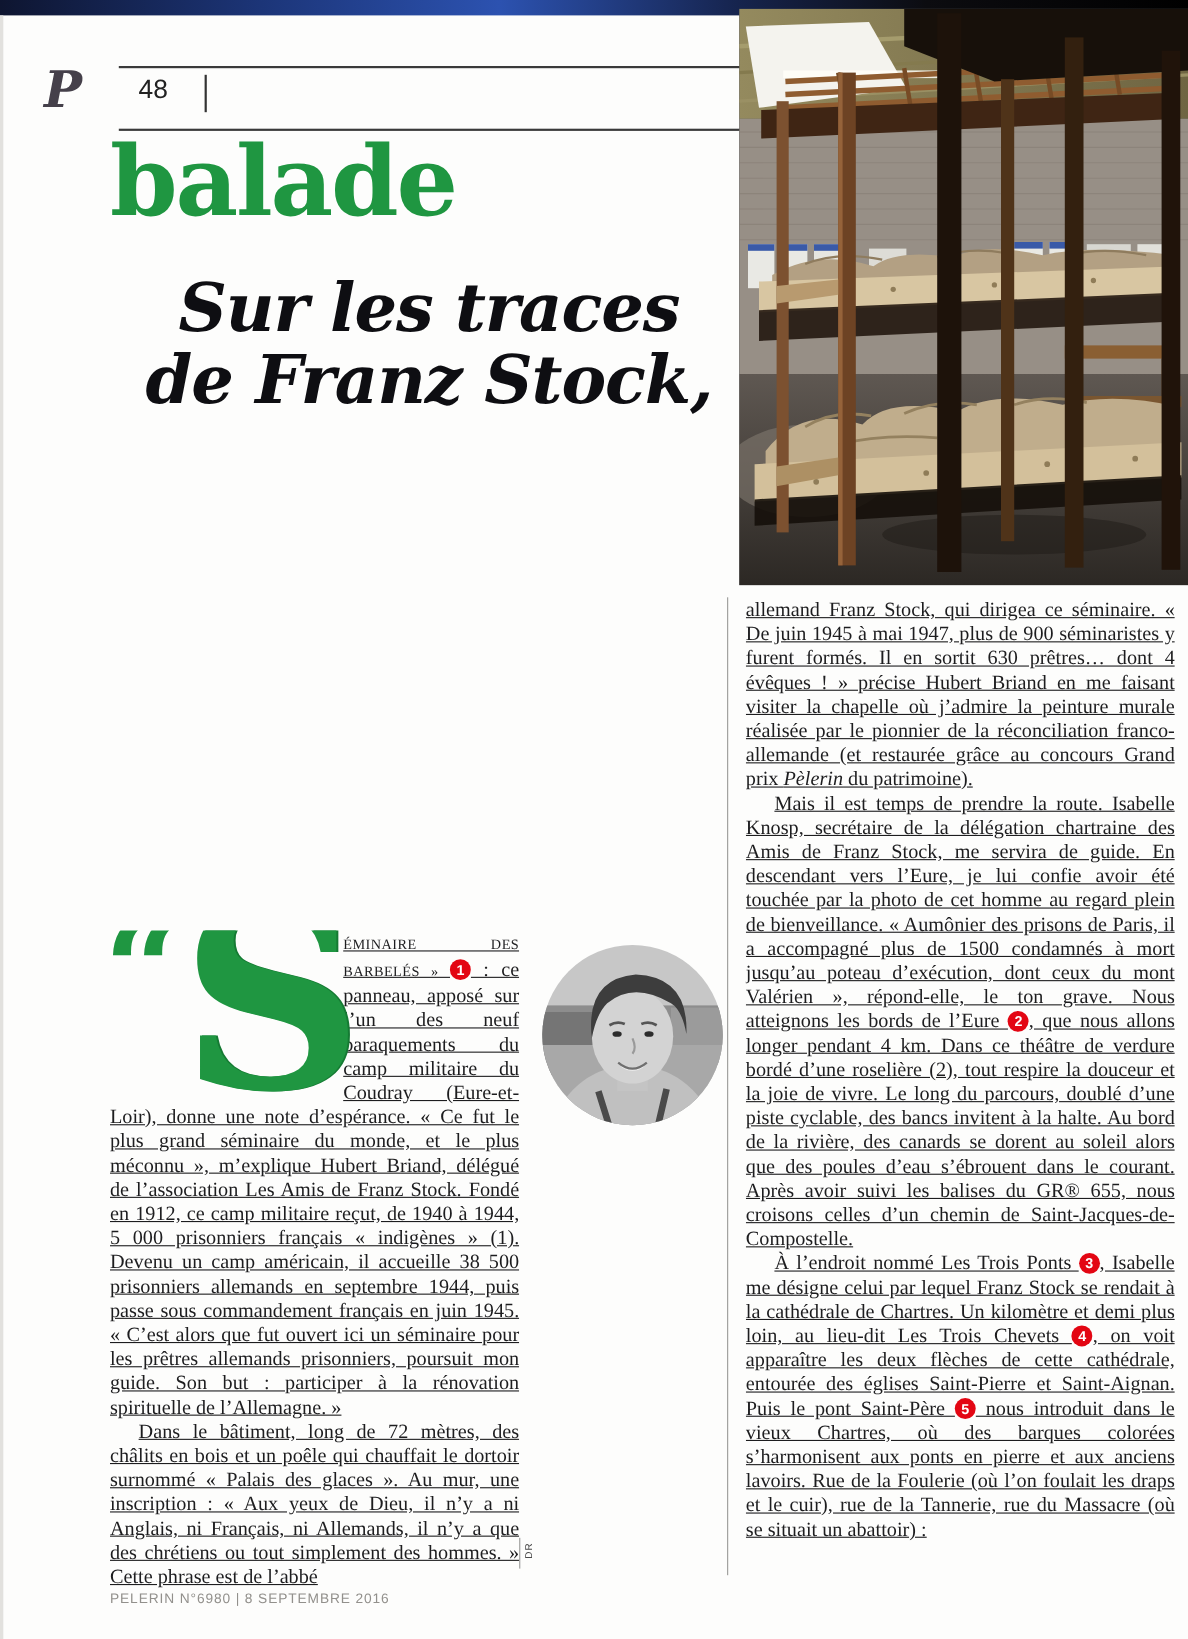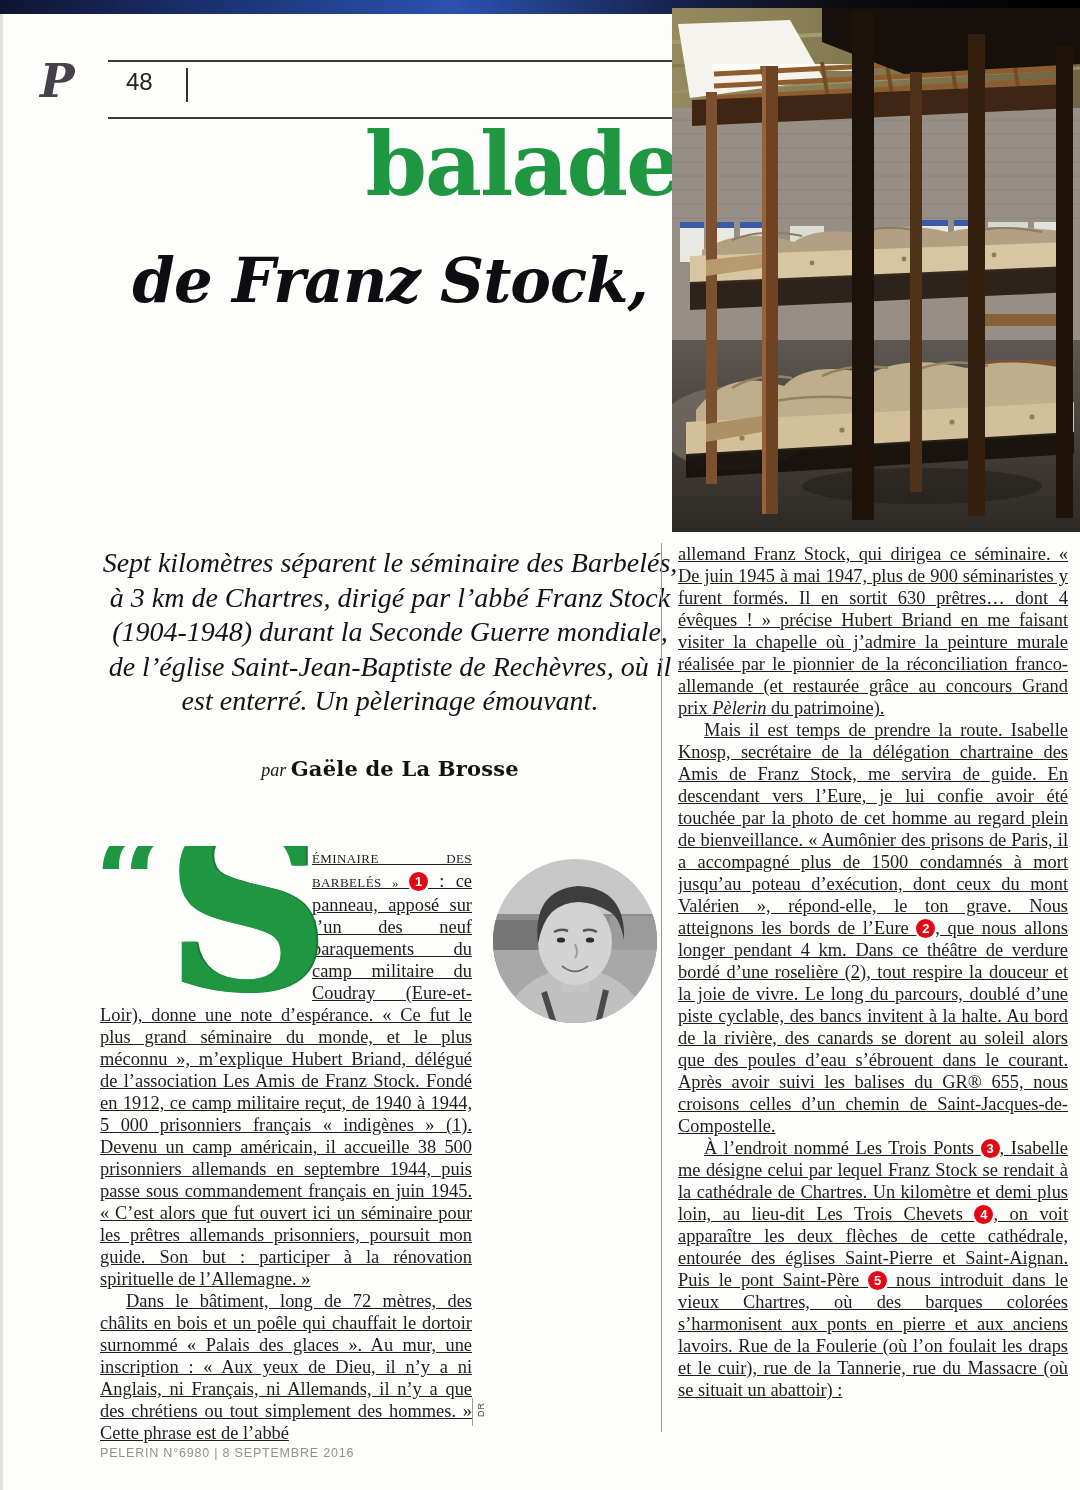--- a/index.html
+++ b/index.html
@@ -8,21 +8,21 @@
   .top-edge{position:absolute;left:0;top:0;width:1080px;height:14px;
     background:linear-gradient(90deg,#0e1530 0%,#1c3578 22%,#2c52b0 42%,#16244e 62%,#0c0c10 78%,#000 100%);}
   .left-edge{position:absolute;left:0;top:14px;width:3px;height:1476px;background:#e2e1de;}
   
   .logo-p{position:absolute;left:40px;top:58px;font:bold italic 46px/1 "DejaVu Serif",serif;color:#45404a;}
   .rule{position:absolute;background:#3a3a3a;height:2px;}
   .rule1{left:108px;top:60px;width:565px;}
   .rule2{left:108px;top:117px;width:565px;}
   .page-num{position:absolute;left:126px;top:70px;font:24px/1 "Liberation Sans",sans-serif;color:#222;text-align:center;}
   .page-num-tick{position:absolute;left:186px;top:68px;width:2px;height:34px;background:#333;}
-  .section-title{position:absolute;left:100px;top:118px;width:580px;text-align:right;
+  .section-title{position:absolute;left:100px;top:118px;width:580px;text-align:left;
     font:bold 88px/1.05 "DejaVu Serif",serif;color:#1f9641;letter-spacing:-2px;}
   
   .headline{position:absolute;left:88px;top:248px;width:604px;text-align:center;
     font:bold italic 61px/65px "DejaVu Serif",serif;color:#0e0e12;letter-spacing:-1px;}
   
   .intro{position:absolute;left:100px;top:546px;width:580px;text-align:center;
     font:italic 28px/34.5px "Liberation Serif",serif;color:#141416;}
   .byline{position:absolute;left:100px;top:758px;width:580px;text-align:center;}
   .byline .pre{font:italic 18px/22px "Liberation Serif",serif;color:#1a1a1a;}
   .byline .author{font:bold 21px/22px "DejaVu Serif",serif;color:#121212;letter-spacing:.2px;}
@@ -64,27 +64,24 @@
   <div class="left-edge"></div>
 
   <div class="logo-p">P</div>
   <div class="rule rule1"></div>
   <div class="page-num">48</div>
   <div class="page-num-tick"></div>
   <div class="rule rule2"></div>
   <div class="section-title">balade</div>
 
   <div class="headline">
+    <div>Sur les traces</div>
     <div>de Franz Stock,</div>
   </div>
 
-  <div class="intro">Sept kilomètres séparent le séminaire des Barbelés, à 3 km de Chartres, dirigé par l’abbé Franz Stock (1904-1948) durant la Seconde Guerre mondiale, de l’église Saint-Jean-Baptiste de Rechèvres, où il est enterré. Un pèlerinage émouvant.</div>
-  <div class="byline">
-    <span class="pre">par </span><span class="author">Gaële de La Brosse</span>
-  </div>
 
   <div class="photo">
     <svg width="408" height="524" viewBox="0 0 408 524" xmlns="http://www.w3.org/2000/svg">
       <defs>
         <linearGradient id="ceilG" x1="0" y1="0" x2="1" y2="0">
           <stop offset="0" stop-color="#948a5e"></stop>
             <stop offset="1" stop-color="#6f6542"></stop>
         </linearGradient>
         <linearGradient id="floorG" x1="0" y1="0" x2="0" y2="1">
           <stop offset="0" stop-color="#5f5852"></stop>

